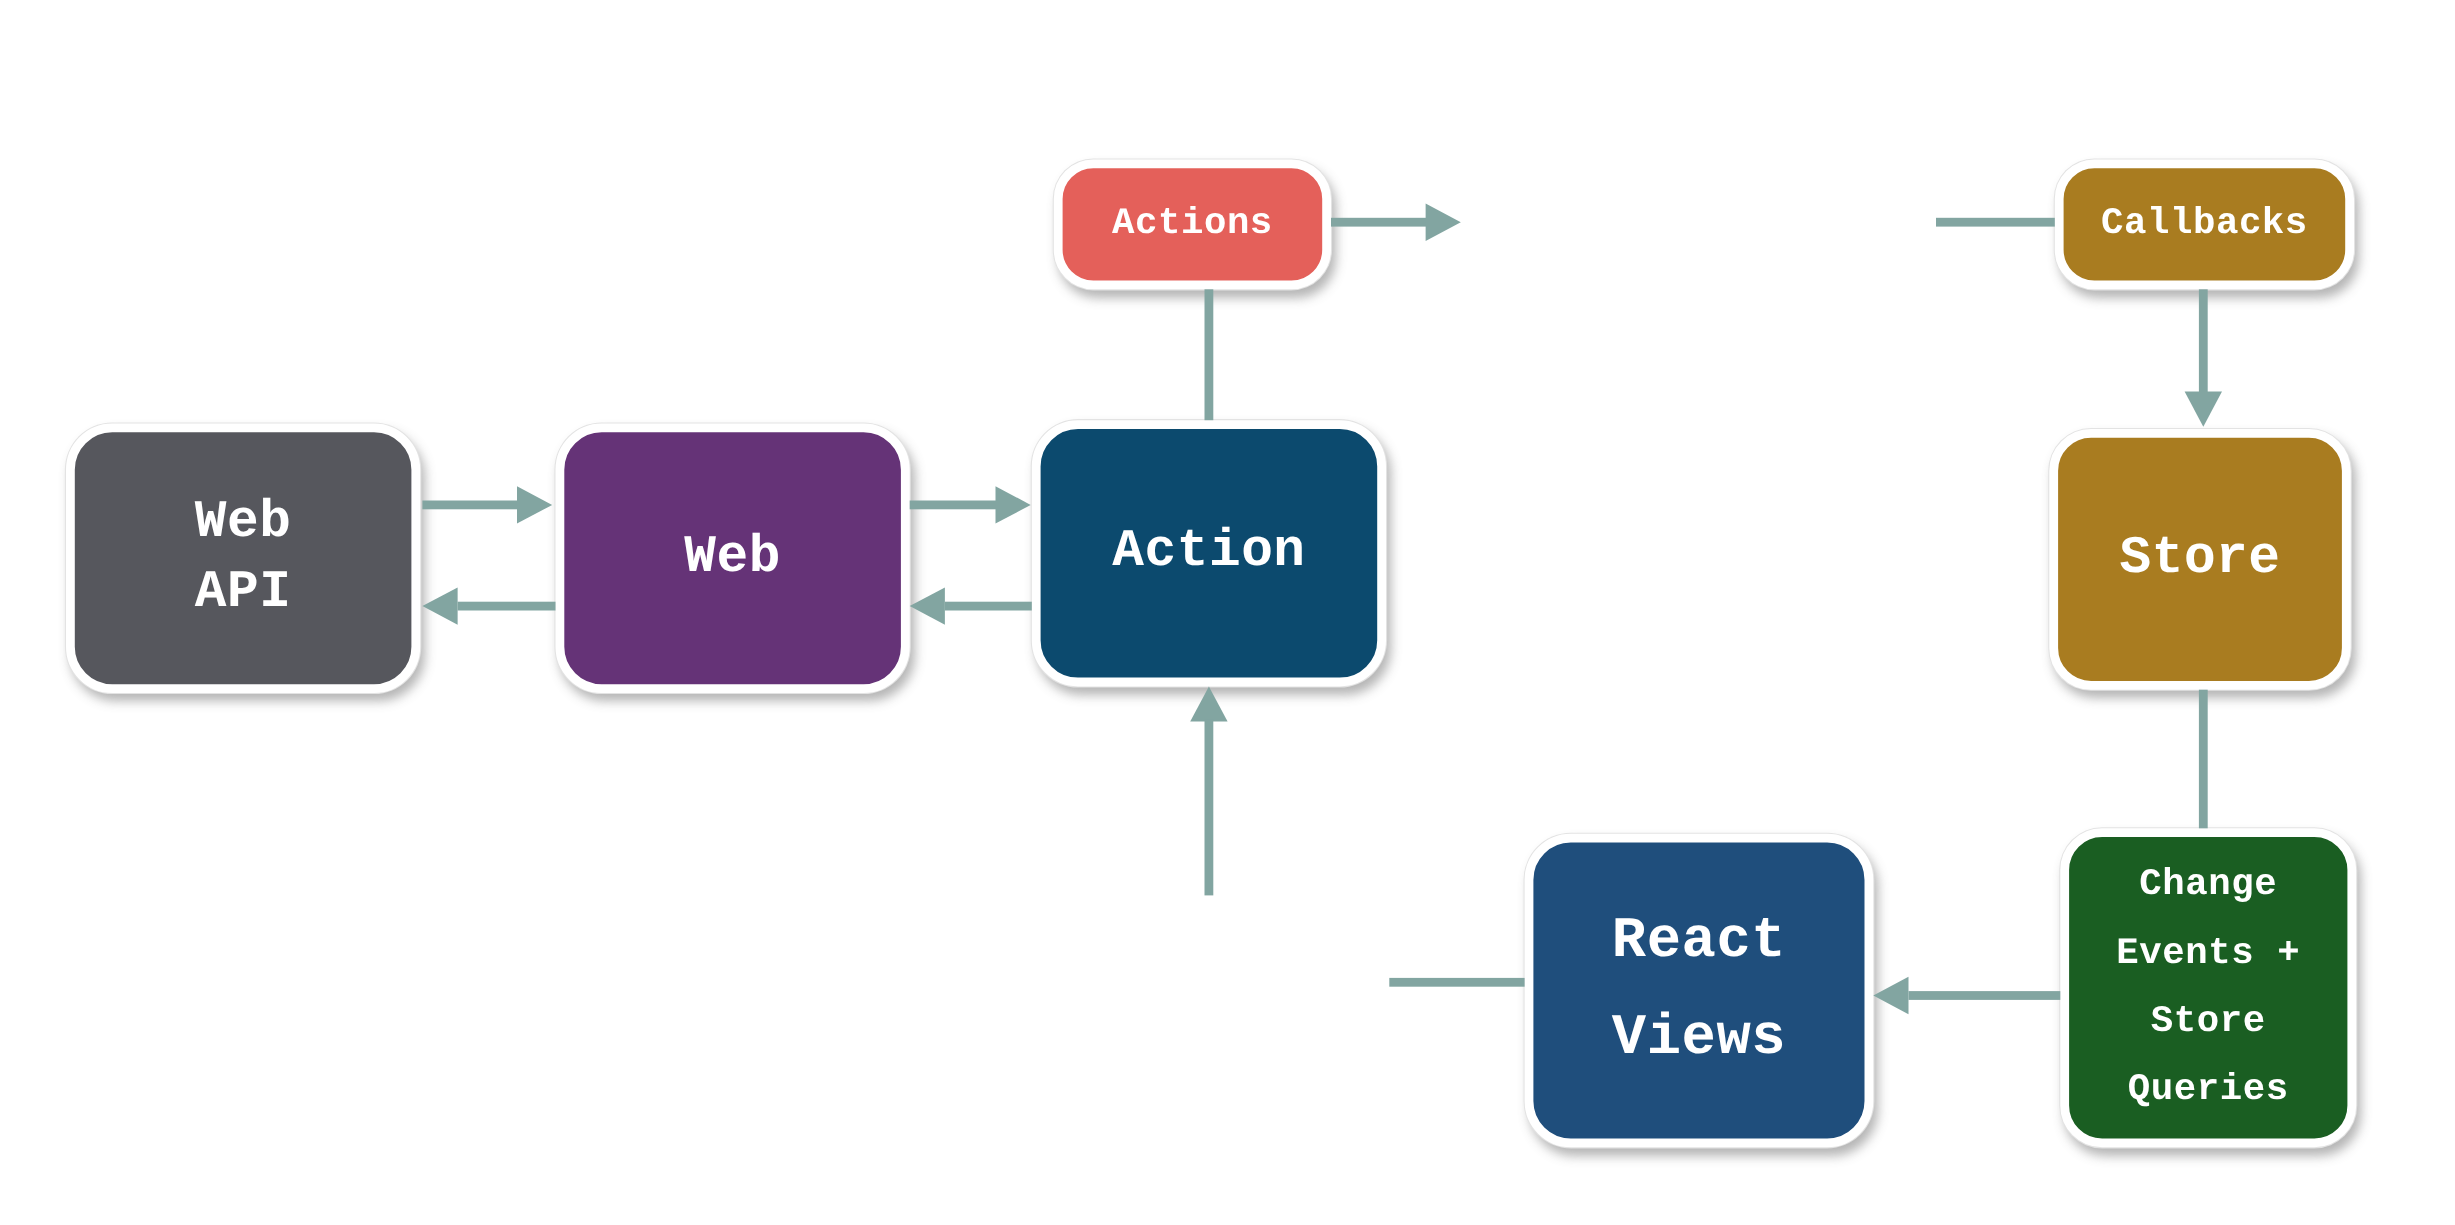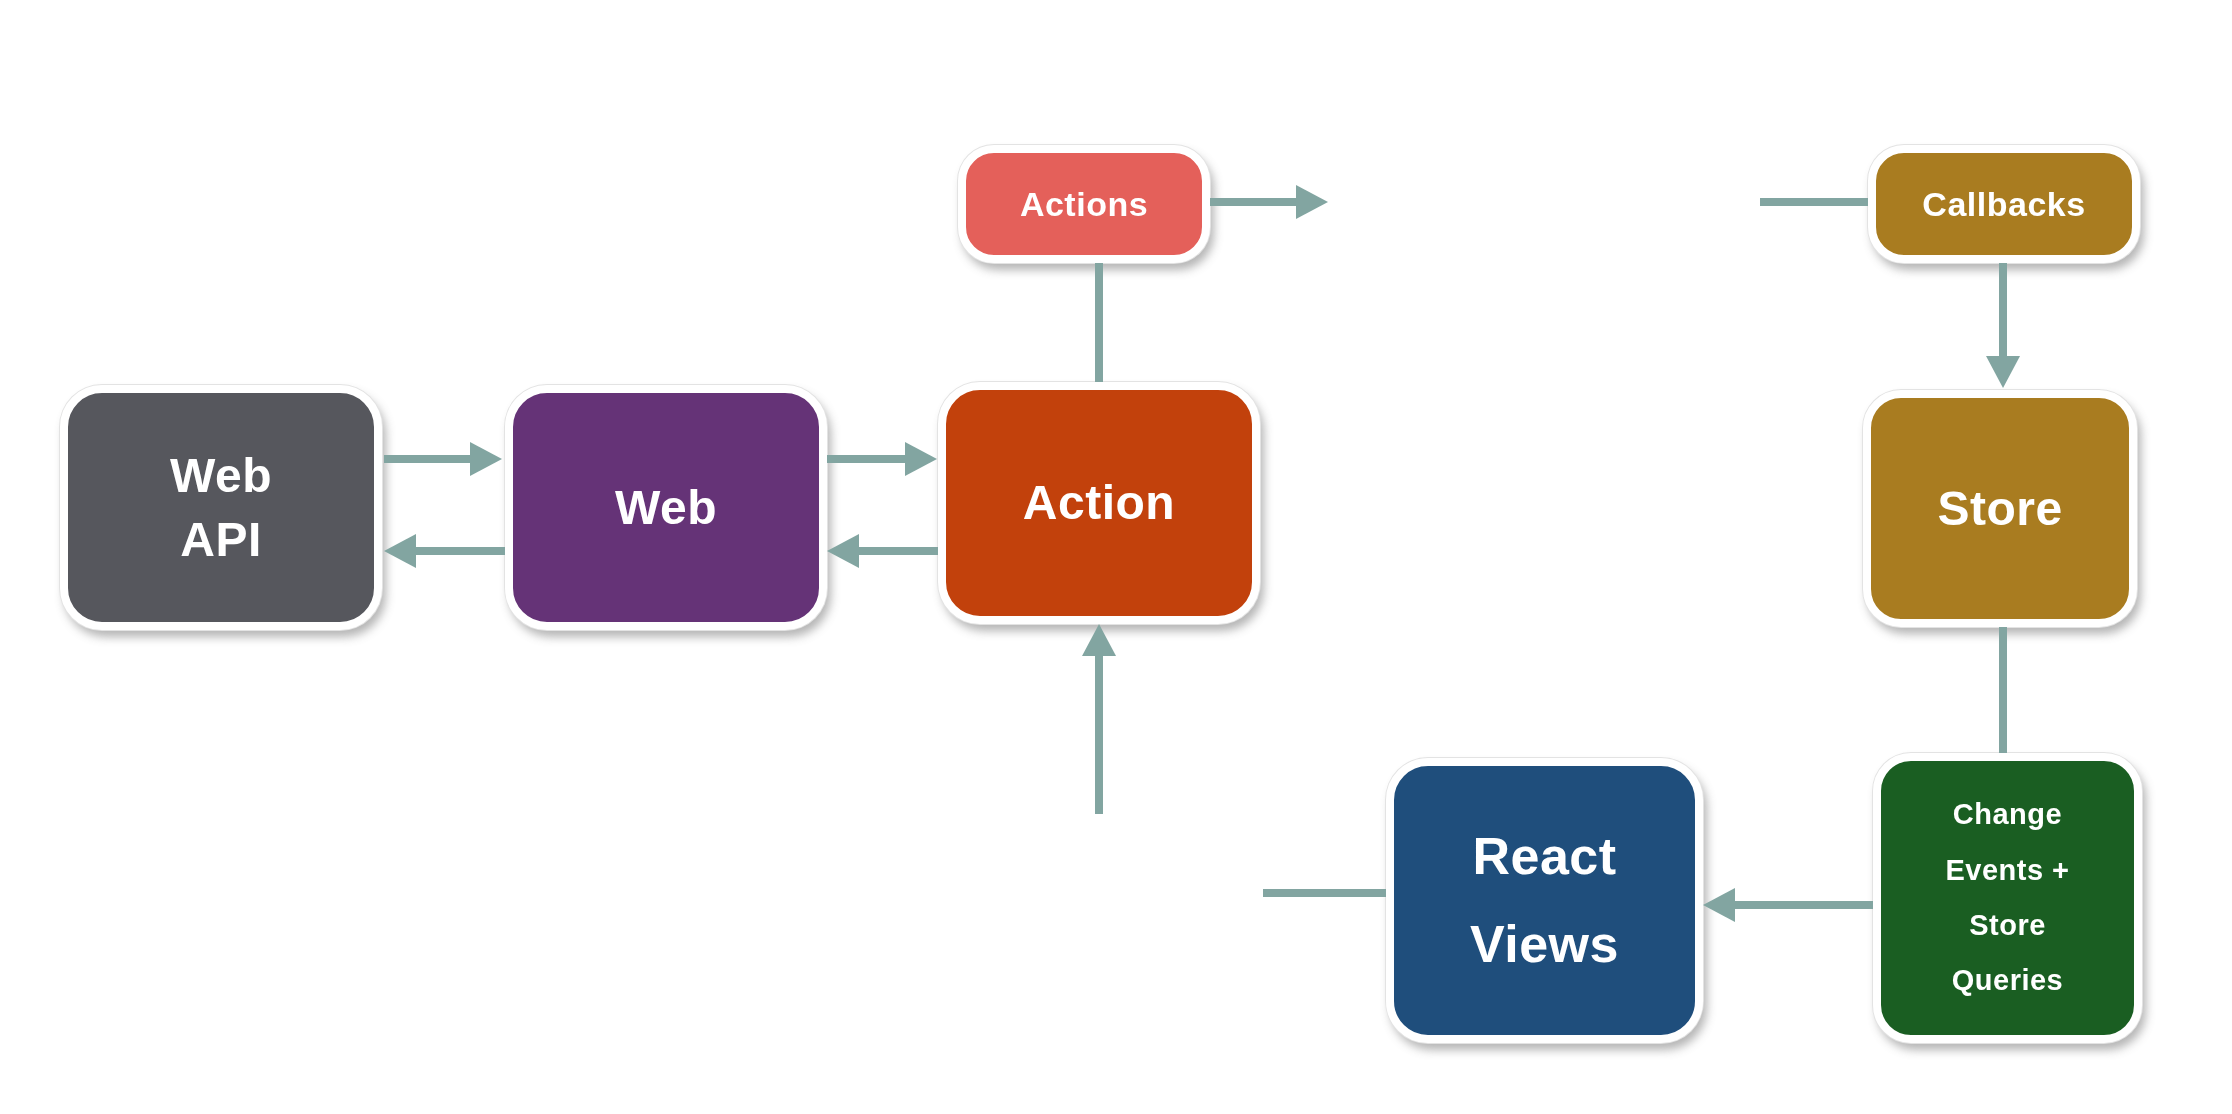--- a/index.html
+++ b/index.html
@@ -3,20 +3,21 @@
 <meta charset="utf-8">
 <style>
   html, body { margin: 0; padding: 0; }
   body { background: var(--bg, #fff); font-family: "Liberation Sans", sans-serif; }
   .canvas {
     position: relative;
     width: 2232px;
     height: 1114px;
     background: var(--bg, #fff);
     overflow: hidden;
+    font-family: Liberation Mono, monospace;
   }
   .node {
     position: absolute;
     box-sizing: border-box;
     border: 8px solid #fff;
     display: flex;
     flex-direction: column;
     align-items: center;
     justify-content: center;
     text-align: center;
@@ -26,21 +27,21 @@
     box-shadow: 0 0 0 1px #e3e3e3, 4px 7px 10px rgba(90,90,90,0.45);
     letter-spacing: 0.5px;
   }
   .n-actions           { left:  958px; top: 145px; width: 252px; height: 118px; font-size: 34px; border-radius: 36px; }
   .n-dispatcher        { left: 1330px; top:  67px; width: 434px; height: 203px; font-size: 54px; border-radius: 38px; }
   .n-callbacks         { left: 1868px; top: 145px; width: 272px; height: 118px; font-size: 34px; border-radius: 36px; }
   .n-web-api           { left:   60px; top: 385px; width: 322px; height: 245px; font-size: 48px; border-radius: 42px; }
   .n-web-api-utils     { left:  505px; top: 385px; width: 322px; height: 245px; font-size: 48px; border-radius: 42px; }
   .n-action-creators   { left:  938px; top: 382px; width: 322px; height: 242px; font-size: 48px; border-radius: 42px; }
   .n-store             { left: 1863px; top: 390px; width: 274px; height: 237px; font-size: 48px; border-radius: 38px; }
-  .n-change-events     { left: 1873px; top: 753px; width: 269px; height: 290px; font-size: 29px; border-radius: 38px; line-height: 1.36; gap: 16px; }
+  .n-change-events     { left: 1873px; top: 753px; width: 269px; height: 290px; font-size: 34px; border-radius: 38px; line-height: 1.36; gap: 16px; }
   .n-react-views       { left: 1386px; top: 758px; width: 317px; height: 285px; font-size: 52px; border-radius: 42px; gap: 19px; }
   .n-user-interactions { left:  940px; top: 814px; width: 323px; height: 159px; font-size: 32px; border-radius: 36px; }
 
   .hline { position: absolute; height: 8px; background: var(--arrow, #82a5a1); }
   .vline { position: absolute; width: 8px;  background: var(--arrow, #82a5a1); }
   .head  { position: absolute; width: 0; height: 0; }
   .head.right { border-top: 17px solid transparent; border-bottom: 17px solid transparent; border-left: 32px solid var(--arrow, #82a5a1); }
   .head.left  { border-top: 17px solid transparent; border-bottom: 17px solid transparent; border-right: 32px solid var(--arrow, #82a5a1); }
   .head.down  { border-left: 17px solid transparent; border-right: 17px solid transparent; border-top: 32px solid var(--arrow, #82a5a1); }
   .head.up    { border-left: 17px solid transparent; border-right: 17px solid transparent; border-bottom: 32px solid var(--arrow, #82a5a1); }
@@ -61,21 +62,21 @@
 
   <div class="node n-web-api" style="background: rgb(86, 87, 93);">
     <span>Web</span>
     <span>API</span>
   </div>
 
   <div class="node n-web-api-utils" style="background: rgb(101, 51, 119);">
     <span>Web</span>
   </div>
 
-  <div class="node n-action-creators" style="background: #c2410c;">
+  <div class="node n-action-creators" style="background: #0c4a6e;">
     <span>Action</span>
   </div>
 
   <div class="node n-store" style="background: rgb(169, 124, 32);">
     <span>Store</span>
   </div>
 
   <div class="node n-change-events" style="background: rgb(26, 94, 34);">
     <span>Change</span>
     <span>Events +</span>

